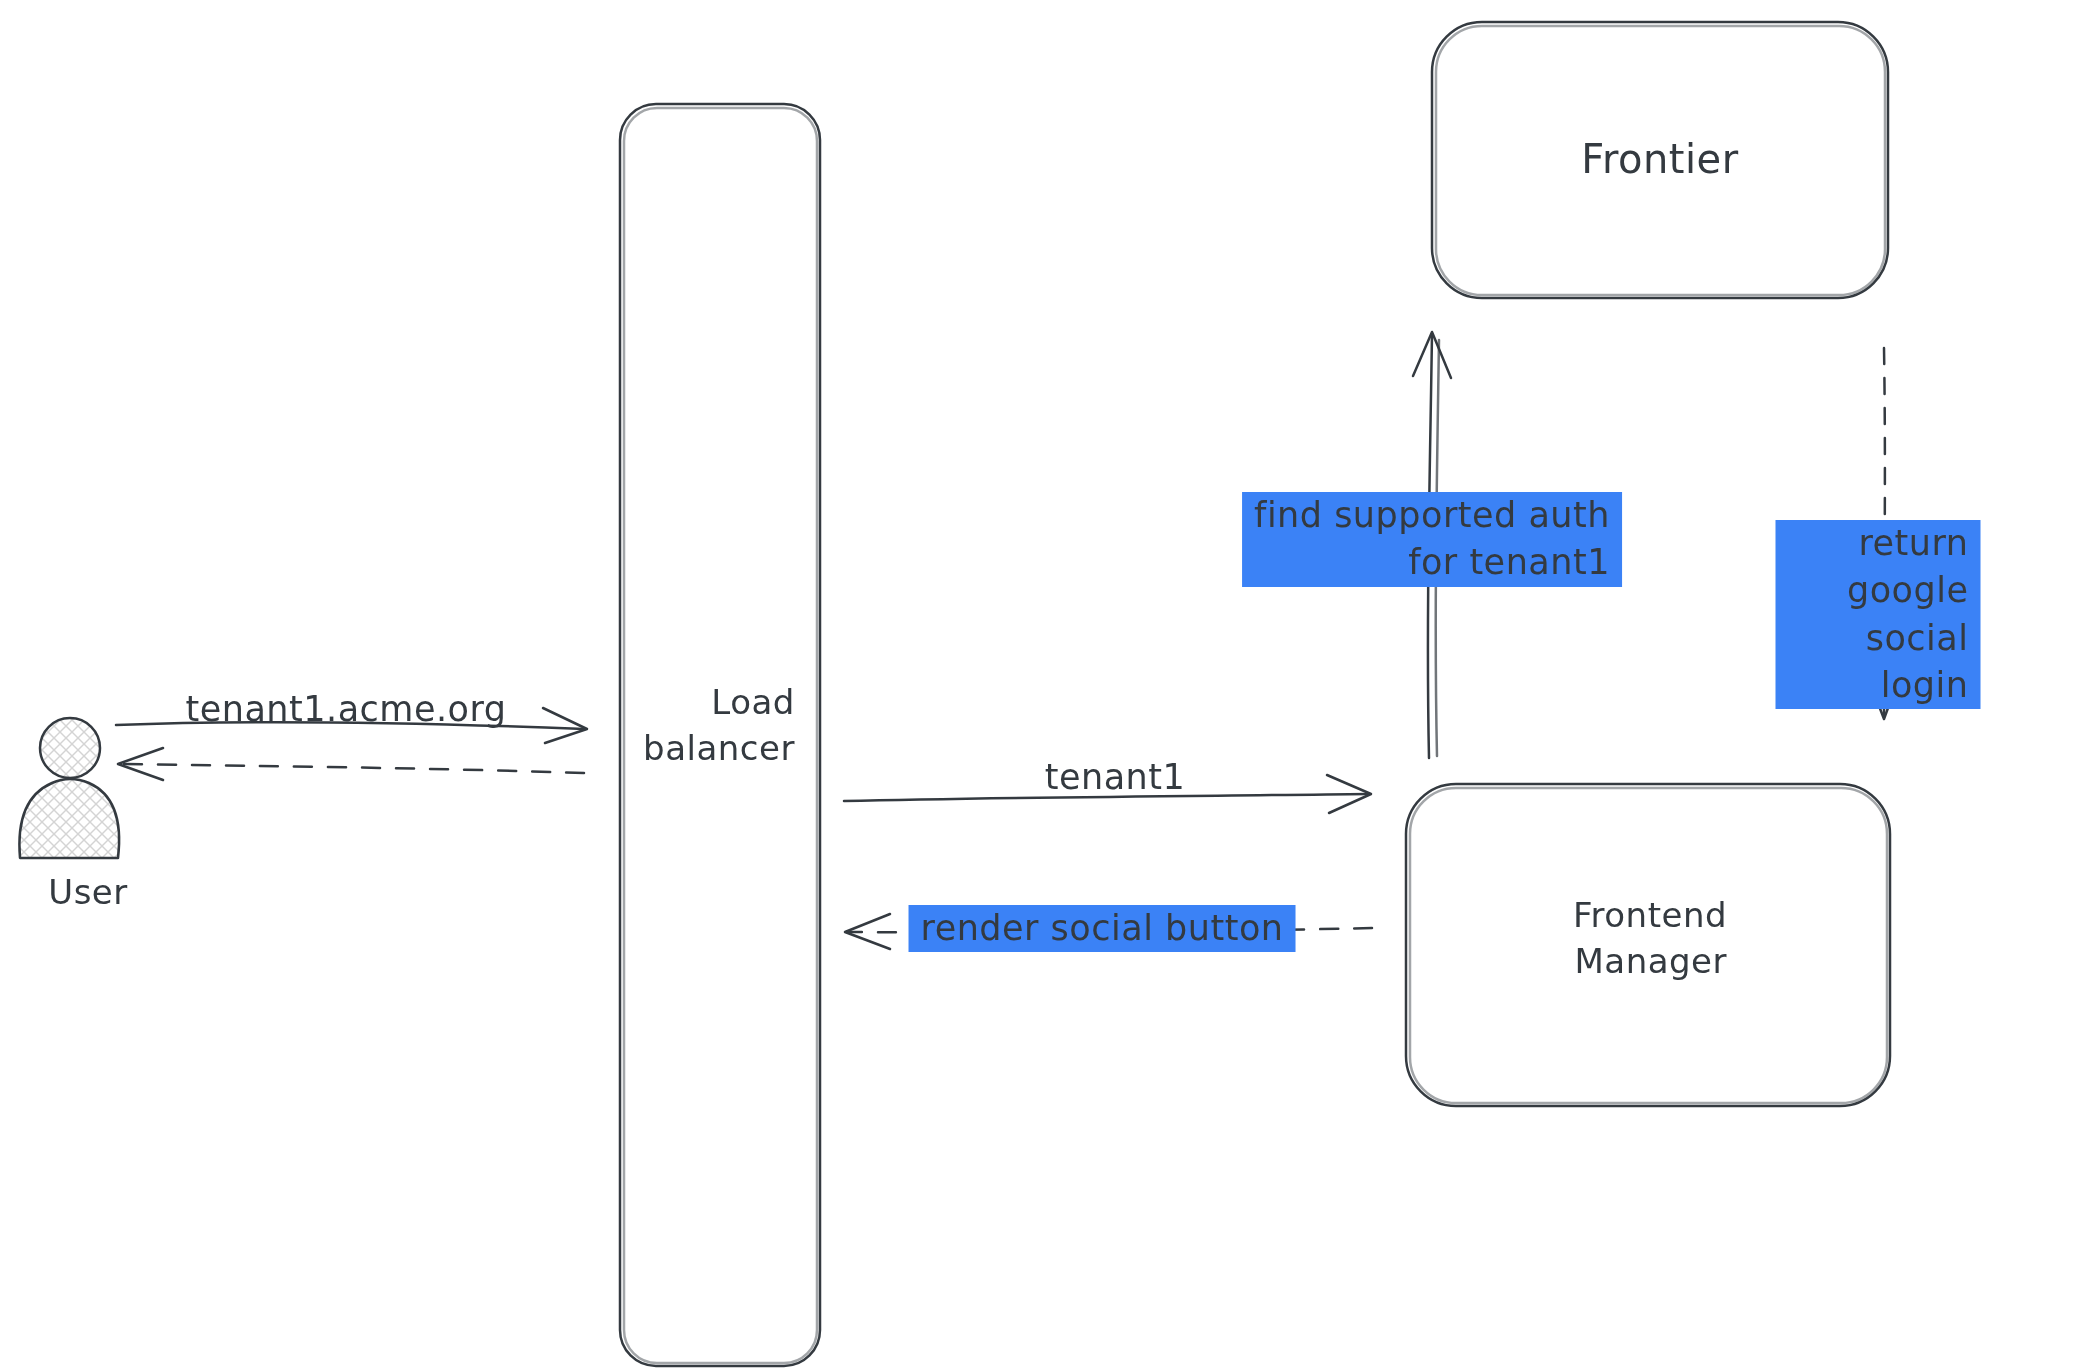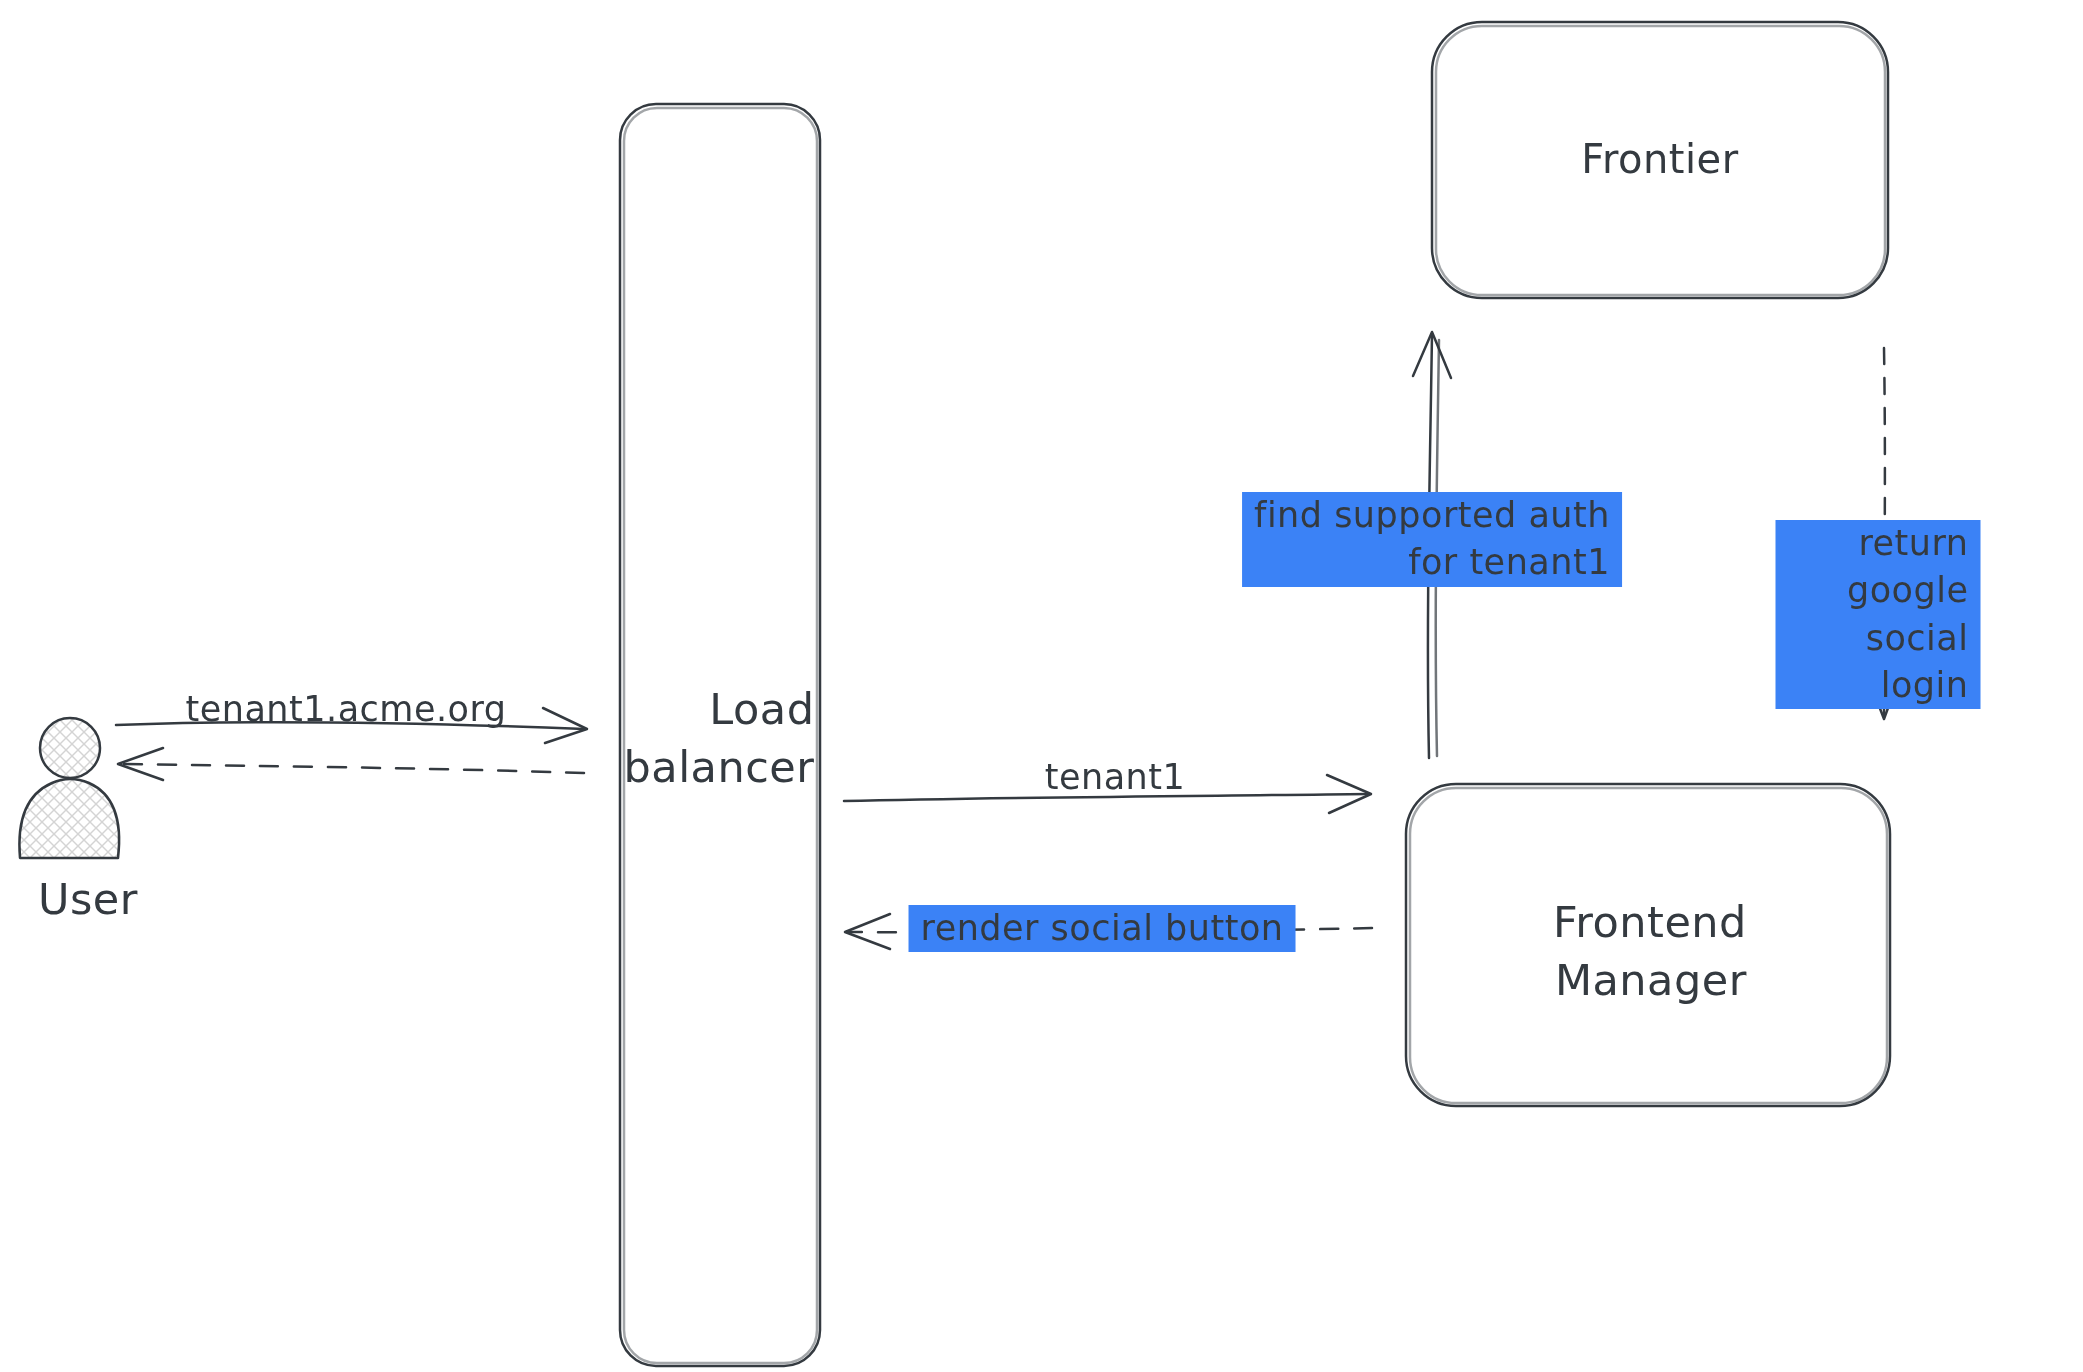--- a/index.html
+++ b/index.html
@@ -16,21 +16,21 @@
   .label {
     position: absolute;
     transform: translateX(-50%);
     text-align: right;
     white-space: pre-line;
     letter-spacing: 0.5px;
     line-height: 1.35;
     color: #343a40;
   }
   .edge-label { font-size: 35px; }
-  .node-label { font-size: 43px; }
+  .node-label { font-size: 34px; }
   .node-label.big { font-size: 40px; }
   .bg { background: #3b82f6; padding: 0 12px; }
 </style>
 </head>
 <body>
 
 <div class="canvas">
 
   <svg width="2083" height="1372" viewBox="0 0 2083 1372">
     <defs>

